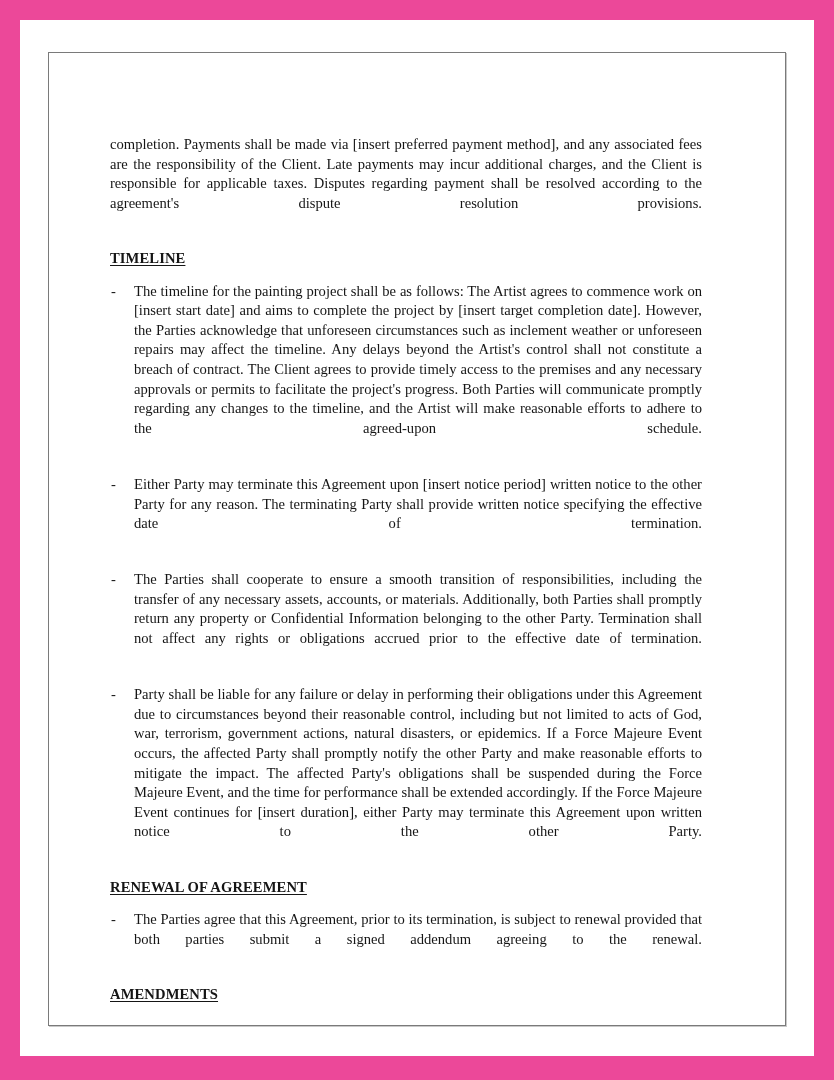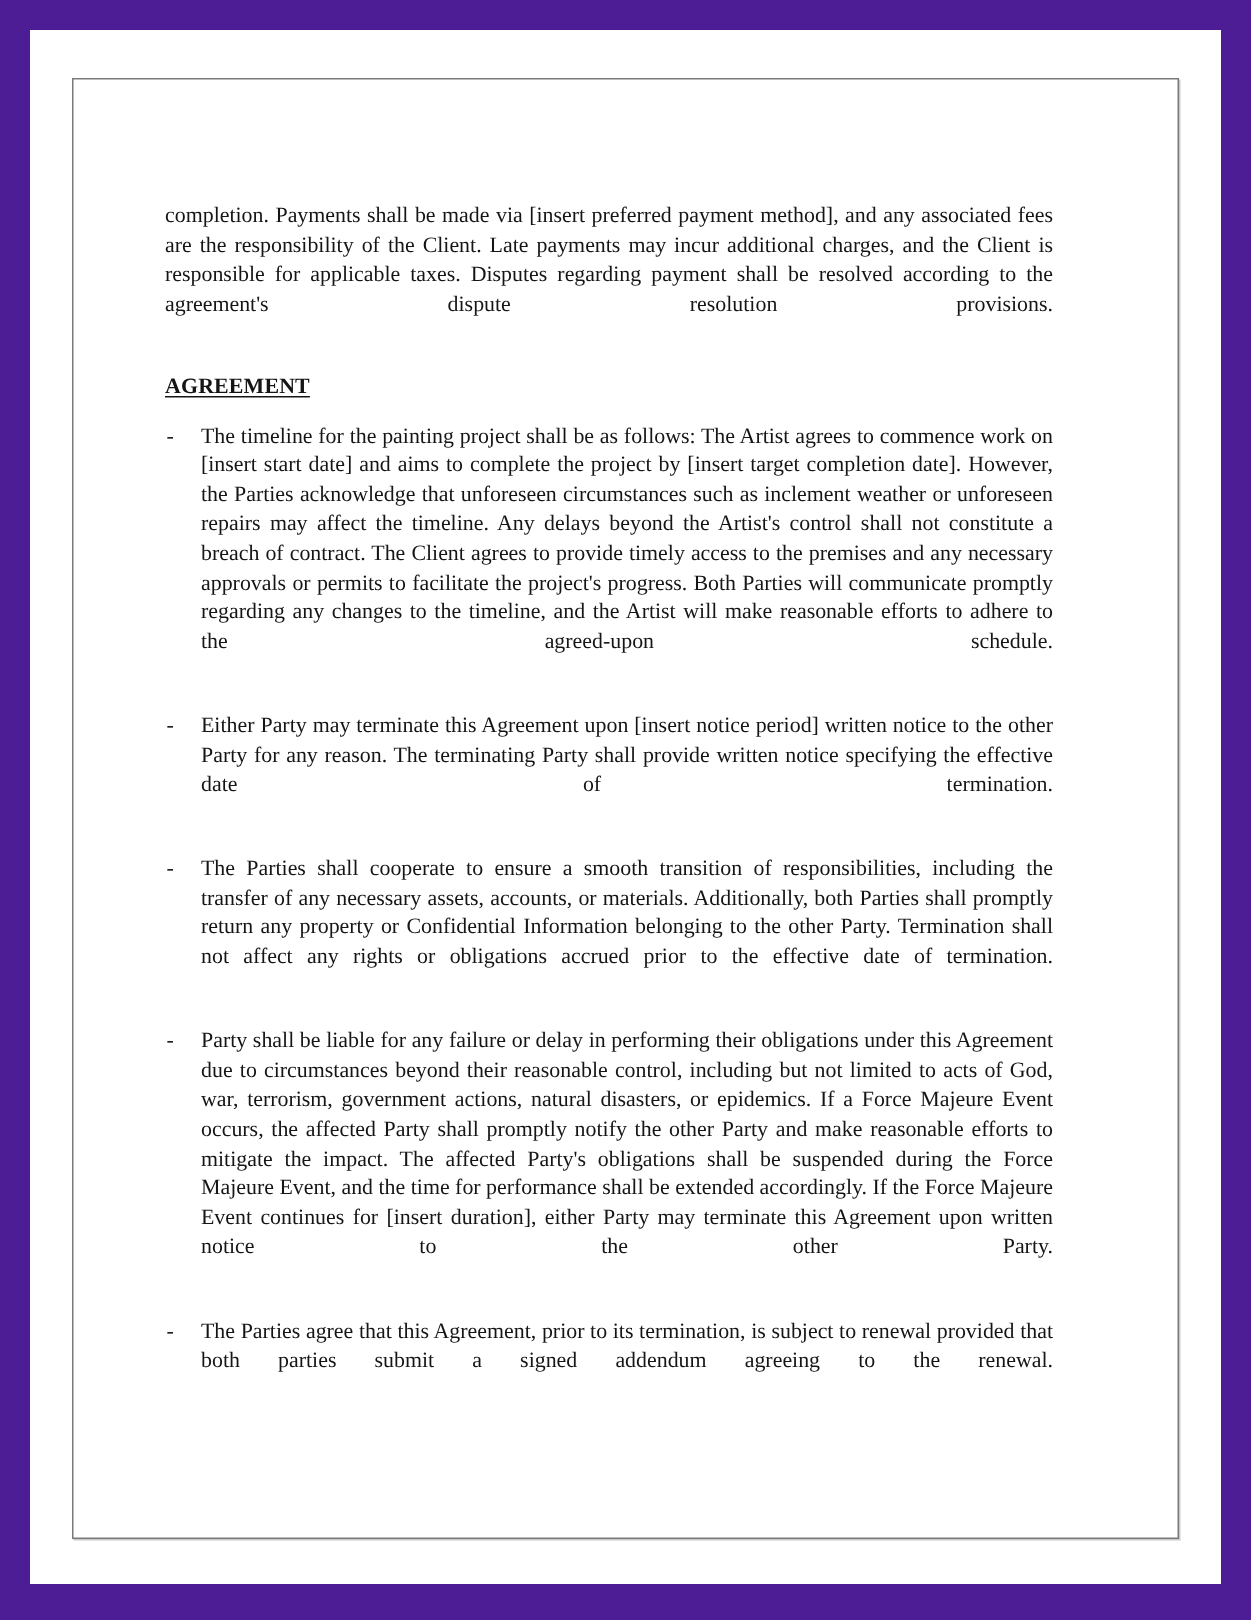--- a/index.html
+++ b/index.html
@@ -13,21 +13,21 @@
     background: #ffffff;
     font-family: "Liberation Serif", "DejaVu Serif", serif;
     overflow: hidden;
   }
 
   
   #viewer {
     position: relative;
     width: 834px;
     height: 1080px;
-    background: #4c1d95;
+    background: #ec4899;
     box-sizing: border-box;
   }
 
   
   #paper {
     position: absolute;
     left: 20px;
     top: 20px;
     width: 794px;
     height: 1036px;
@@ -113,38 +113,44 @@
 </style>
 </head>
 <body>
 
 <div id="viewer">
   <div id="paper">
     <div id="text-frame">
       <div id="doc-body">
           <div class="para">completion. Payments shall be made via [insert preferred payment method], and any associated fees are the responsibility of the Client. Late payments may incur additional charges, and the Client is responsible for applicable taxes. Disputes regarding payment shall be resolved according to the agreement's dispute resolution provisions.</div>
           <div class="heading-block">
-            <div class="heading">AGREEMENT</div>
+            <div class="heading">TIMELINE</div>
           </div>
           <div class="bullet bullet-block">
             <span class="dash">-</span>
             <span class="bullet-text">The timeline for the painting project shall be as follows: The Artist agrees to commence work on [insert start date] and aims to complete the project by [insert target completion date]. However, the Parties acknowledge that unforeseen circumstances such as inclement weather or unforeseen repairs may affect the timeline. Any delays beyond the Artist's control shall not constitute a breach of contract. The Client agrees to provide timely access to the premises and any necessary approvals or permits to facilitate the project's progress. Both Parties will communicate promptly regarding any changes to the timeline, and the Artist will make reasonable efforts to adhere to the agreed-upon schedule.</span>
           </div>
           <div class="bullet bullet-block">
             <span class="dash">-</span>
             <span class="bullet-text">Either Party may terminate this Agreement upon [insert notice period] written notice to the other Party for any reason. The terminating Party shall provide written notice specifying the effective date of termination.</span>
           </div>
           <div class="bullet bullet-block">
             <span class="dash">-</span>
             <span class="bullet-text">The Parties shall cooperate to ensure a smooth transition of responsibilities, including the transfer of any necessary assets, accounts, or materials. Additionally, both Parties shall promptly return any property or Confidential Information belonging to the other Party. Termination shall not affect any rights or obligations accrued prior to the effective date of termination.</span>
           </div>
           <div class="bullet bullet-block">
             <span class="dash">-</span>
             <span class="bullet-text">Party shall be liable for any failure or delay in performing their obligations under this Agreement due to circumstances beyond their reasonable control, including but not limited to acts of God, war, terrorism, government actions, natural disasters, or epidemics. If a Force Majeure Event occurs, the affected Party shall promptly notify the other Party and make reasonable efforts to mitigate the impact. The affected Party's obligations shall be suspended during the Force Majeure Event, and the time for performance shall be extended accordingly. If the Force Majeure Event continues for [insert duration], either Party may terminate this Agreement upon written notice to the other Party.</span>
           </div>
+          <div class="heading-block">
+            <div class="heading">RENEWAL OF AGREEMENT</div>
+          </div>
           <div class="bullet bullet-block">
             <span class="dash">-</span>
             <span class="bullet-text">The Parties agree that this Agreement, prior to its termination, is subject to renewal provided that both parties submit a signed addendum agreeing to the renewal.</span>
+          </div>
+          <div class="heading-block">
+            <div class="heading">AMENDMENTS</div>
           </div>
         </div>
     </div>
   </div>
 </div>
 
 </body></html>

